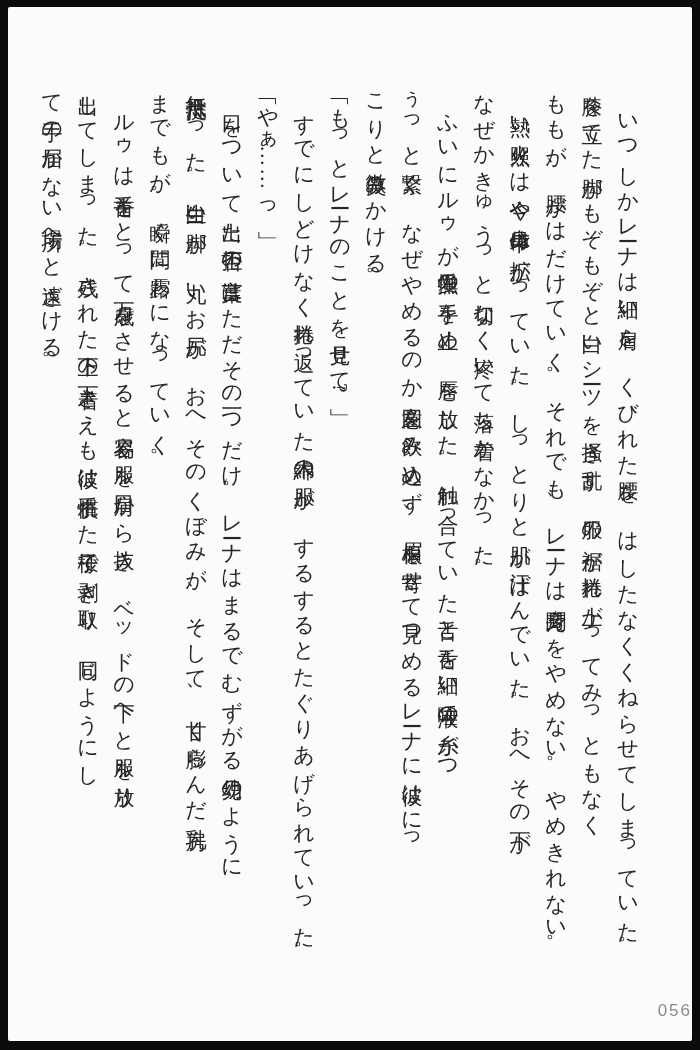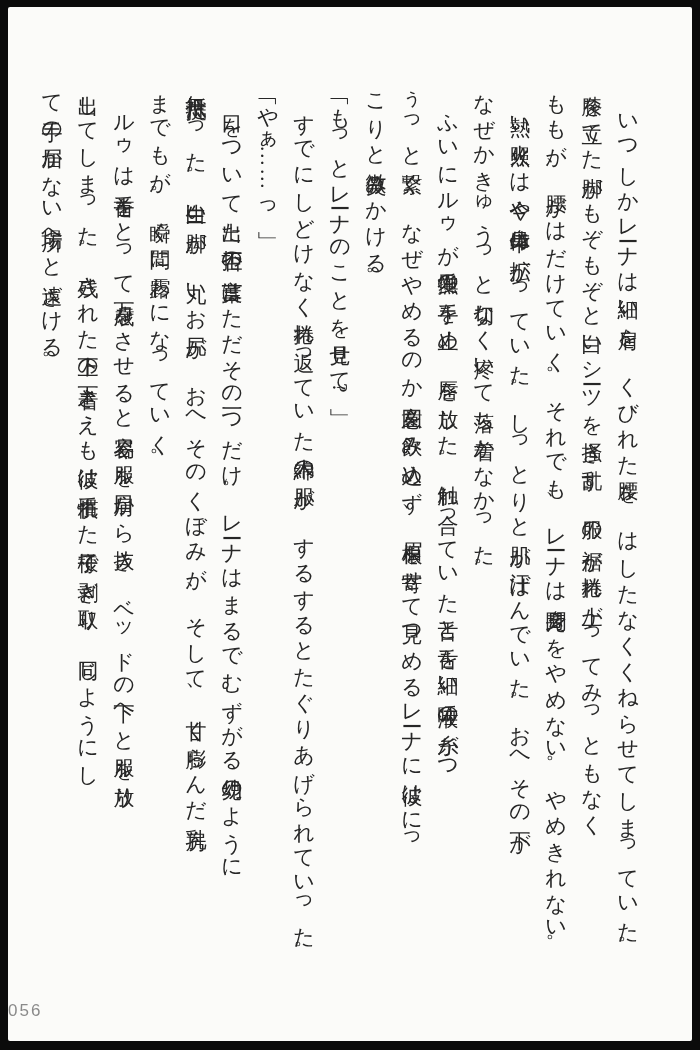--- a/index.html
+++ b/index.html
@@ -49,21 +49,21 @@
     padding: 0;
     white-space: nowrap;
   }
   .indent1 { text-indent: 1em; }
   .indent-half { text-indent: 0.55em; }
   .page-number {
     position: absolute;
     bottom: 20px;
     left: 0;
     width: 100%;
-    text-align: left;
+    text-align: right;
     font-family: "Liberation Sans", "DejaVu Sans", sans-serif;
     font-size: 17px;
     letter-spacing: 2px;
     color: #8a8a8a;
   }
 </style>
 </head>
 <body>
 
 <div class="book-frame">

